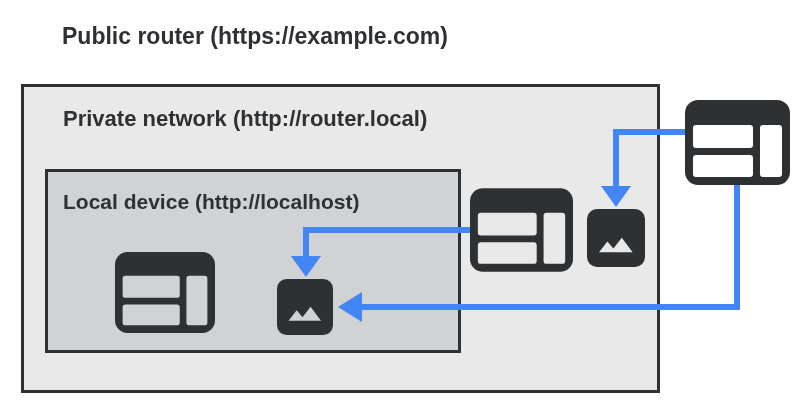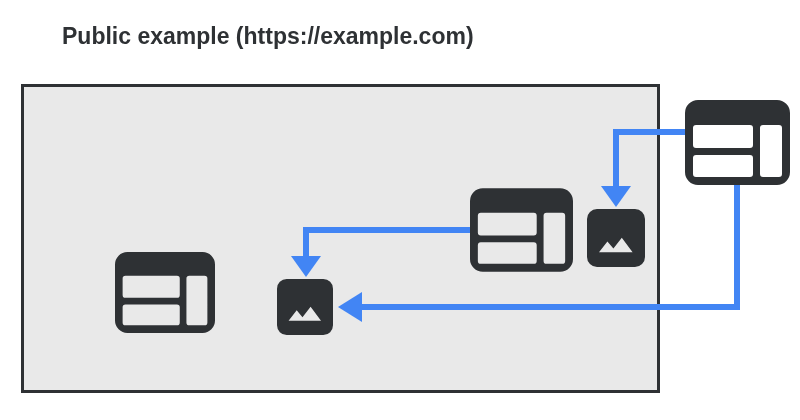--- a/index.html
+++ b/index.html
@@ -69,25 +69,33 @@
   }
   .arrow-line { stroke: var(--accent-blue); stroke-width: 6; fill: none; }
   .arrow-head { fill: var(--accent-blue); stroke: none; }
 </style>
 </head>
 <body>
 
 <div class="canvas">
 
   <div class="title">
-    <span class="b">Public example</span><span class="r"> (https://example.com)</span>
+    <span class="b">Public router</span><span class="r"> (https://example.com)</span>
   </div>
 
   <div class="private-box">
+    <div class="private-label">
+      <span class="b">Private network</span><span class="r"> (http://router.local)</span>
+    </div>
 
+    <div class="local-box">
+      <div class="local-label">
+        <span class="b">Local device</span><span class="r"> (http://localhost)</span>
+      </div>
+    </div>
   </div>
 
   <div class="node" id="node-local-browser">
     <svg width="100" height="85" viewBox="0 0 105 85">
       <path class="glyph-fill" fill-rule="evenodd" d="M13 0 H92 A13 13 0 0 1 105 13 V72 A13 13 0 0 1 92 85 H13 A13 13 0 0 1 0 72 V13 A13 13 0 0 1 13 0 Z M11 25 H65 A3 3 0 0 1 68 28 V45 A3 3 0 0 1 65 48 H11 A3 3 0 0 1 8 45 V28 A3 3 0 0 1 11 25 Z M11 55 H65 A3 3 0 0 1 68 58 V74 A3 3 0 0 1 65 77 H11 A3 3 0 0 1 8 74 V58 A3 3 0 0 1 11 55 Z M78 25 H94 A3 3 0 0 1 97 28 V74 A3 3 0 0 1 94 77 H78 A3 3 0 0 1 75 74 V28 A3 3 0 0 1 78 25 Z"></path>
     </svg>
   </div>
 
   <div class="node" id="node-local-image">
     <svg width="56" height="56" viewBox="0 0 58 58">

